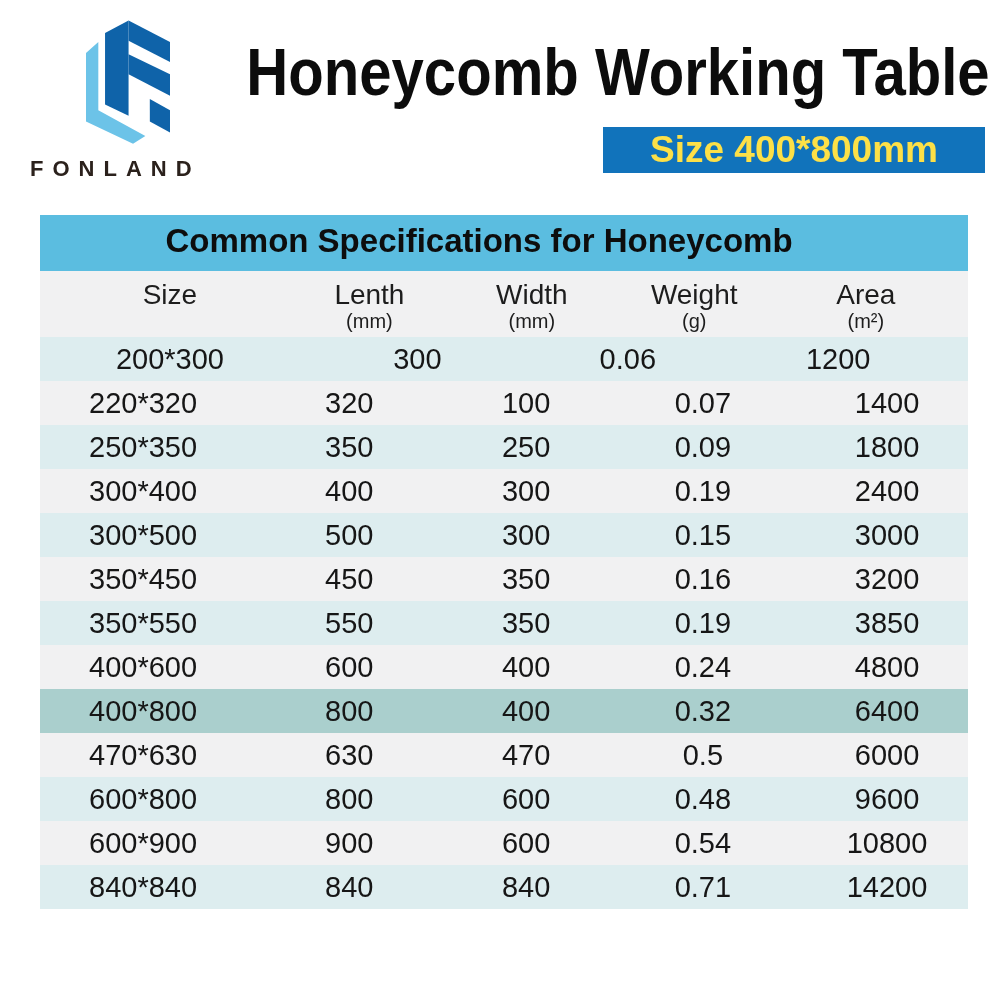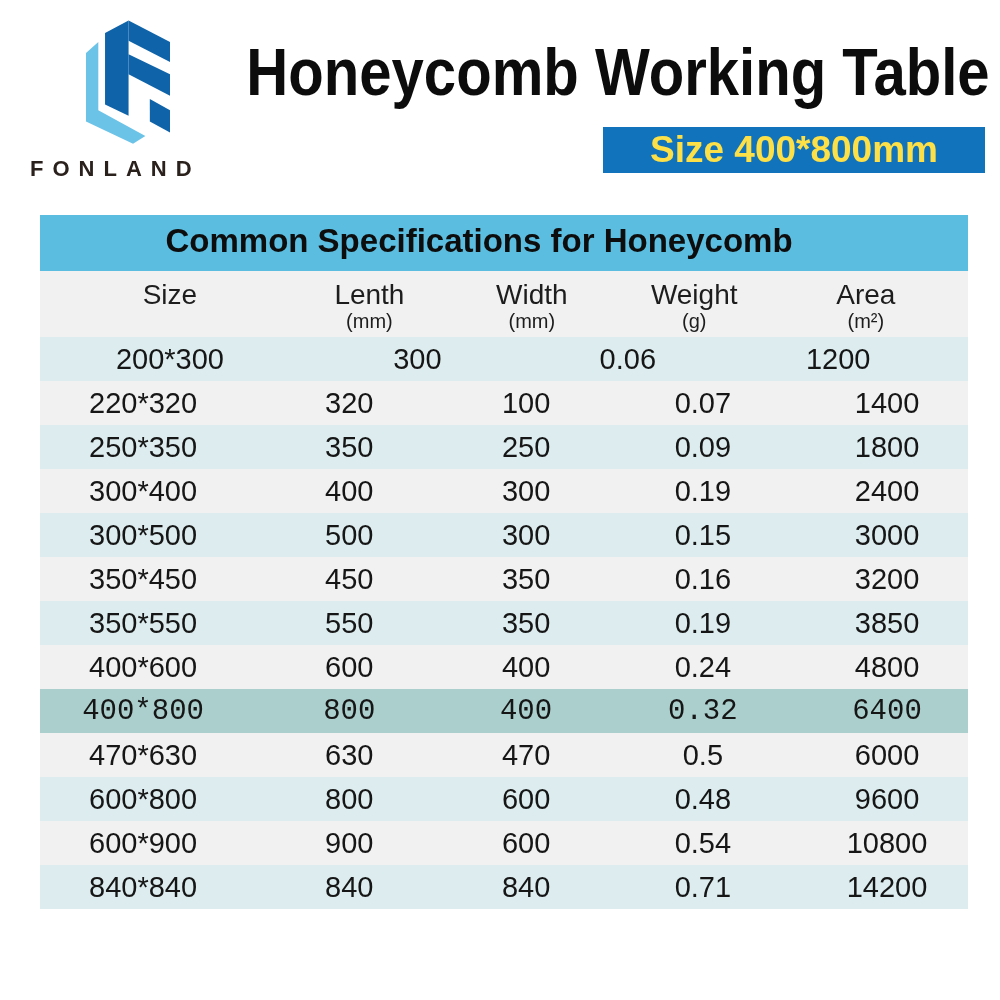--- a/index.html
+++ b/index.html
@@ -27,21 +27,21 @@
   
   .spec-table{position:absolute;left:40px;top:215px;width:928px;}
   .table-title{height:56px;line-height:52px;background:var(--cyan);color:#0d0d0d;
     font-size:33px;font-weight:bold;text-align:center;padding-right:50px;white-space:nowrap;}
   .col-header-row{display:flex;height:66px;background:var(--row-gray);padding-top:10px;}
   .hcell{text-align:center;font-size:28px;color:#1d1d1d;line-height:28px;}
   .hcell .unit{font-size:20px;line-height:24px;}
   .drow{display:flex;height:44px;align-items:center;gap:48px;}
   .drow.blue{background:var(--row-blue);}
   .drow.gray{background:var(--row-gray);justify-content:flex-end;}
-  .drow.hl{background:var(--row-hl);font-family:Liberation Mono, monospace;}
+  .drow.hl{background:var(--row-hl);}
   .dcell{text-align:center;font-size:29px;color:var(--ink);}
   .hcell:nth-child(1),.dcell:nth-child(1){width:28%;}
   .hcell:nth-child(2),.dcell:nth-child(2){width:15%;}
   .hcell:nth-child(3),.dcell:nth-child(3){width:20%;}
   .hcell:nth-child(4),.dcell:nth-child(4){width:15%;}
   .hcell:nth-child(5),.dcell:nth-child(5){width:22%;}
 </style>
 </head>
 <body>
 

